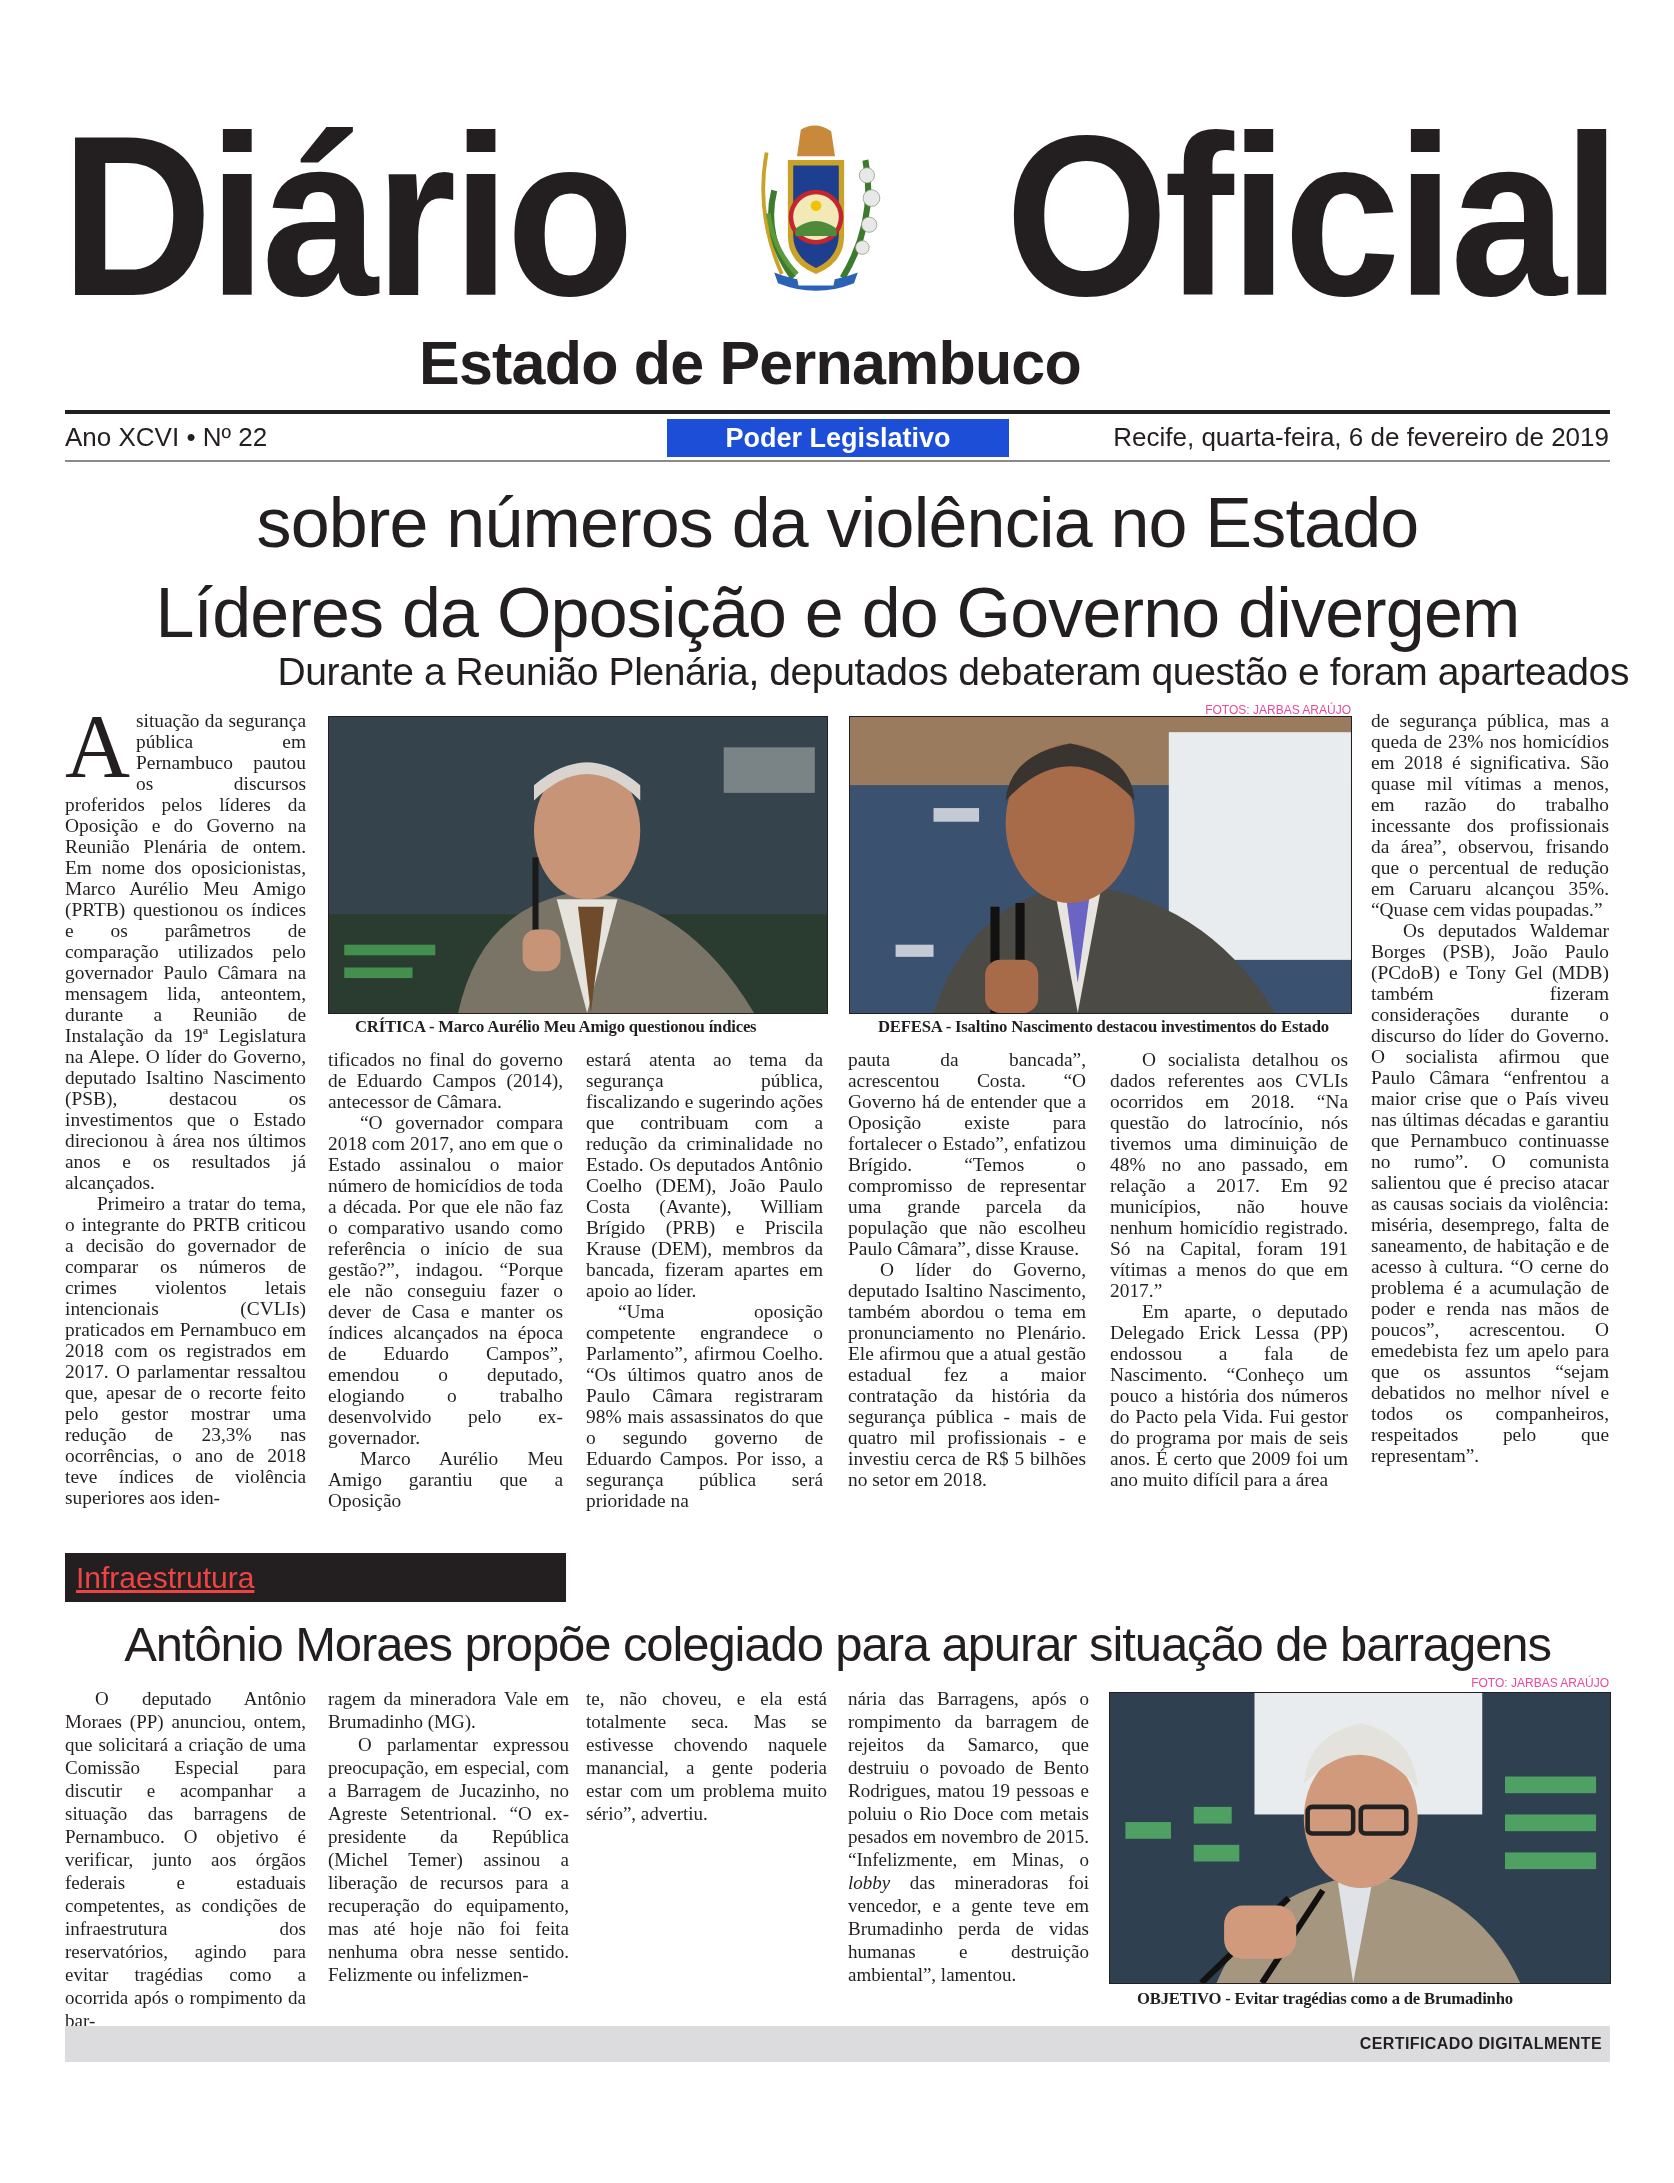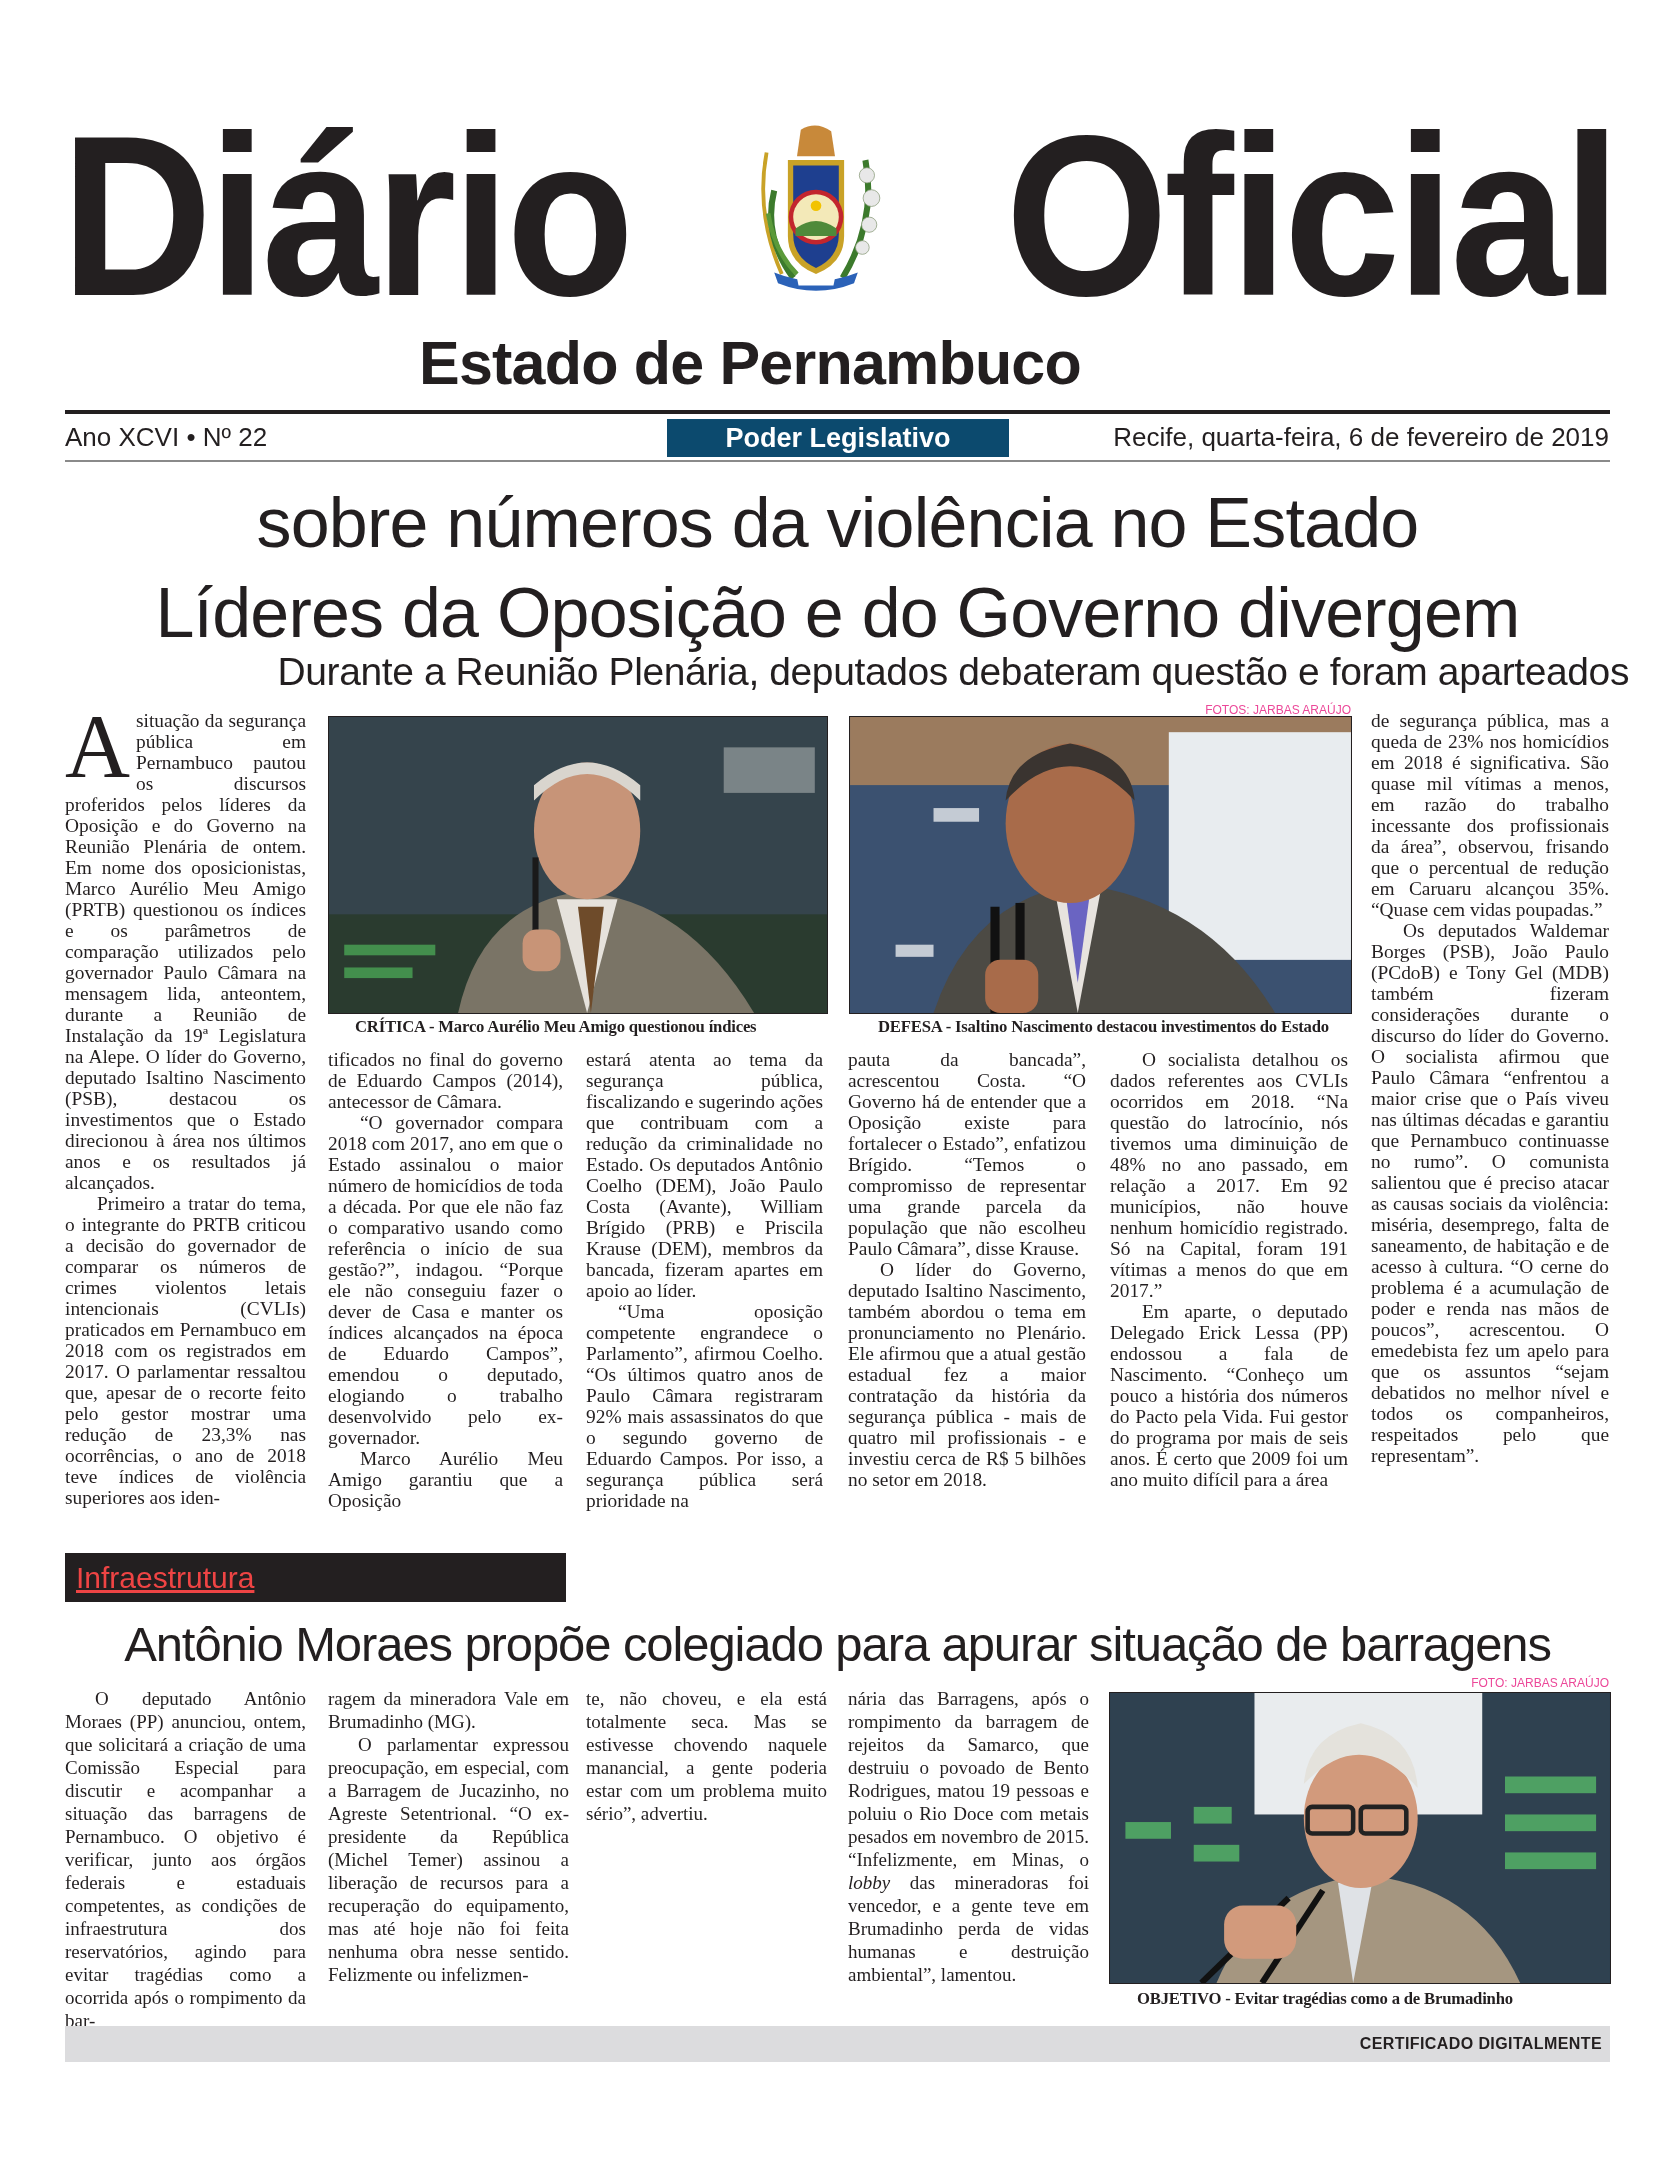--- a/index.html
+++ b/index.html
@@ -13,21 +13,21 @@
     font-size:228px; line-height:205px; letter-spacing:-4.6px; color:#231f20; transform:scaleX(0.92); }
   #mast-left { left:61px; transform-origin:left center; }
   #mast-right { right:57px; transform-origin:right center; }
   #coat { left:721px; top:122px; width:190px; height:175px; }
   #mast-sub { left:0; width:1500px; top:327px; text-align:center; font-size:61px; font-weight:700; line-height:72px; letter-spacing:-0.8px; }
 
   .rule { left:65px; width:1545px; background:#231f20; }
   #rule-top { top:410px; height:3.8px; }
   #rule-bot { top:460px; height:1.5px; background:#8a8a8a; }
   #meta-left { left:65px; top:421px; font-size:26px; line-height:33px; }
-  #meta-badge { left:667px; top:419px; width:342px; height:38px; background:#0c4a6e; color:#fff; text-align:center;
+  #meta-badge { left:667px; top:419px; width:342px; height:38px; background:#1d4ed8; color:#fff; text-align:center;
     font-size:27px; font-weight:700; line-height:38px; }
   #meta-right { right:65px; top:421px; font-size:26px; line-height:33px; text-align:right; }
 
   
   #head1 { left:46px; width:1583px; top:478px; text-align:center; font-size:70px; line-height:90px; font-weight:400; letter-spacing:-0.8px; }
   #subhead1 { left:46px; width:1583px; top:649px; text-align:right; font-size:39px; line-height:46px; font-weight:400; letter-spacing:-0.4px; }
 
   
   .col { position:absolute; font-family:"Liberation Serif", "DejaVu Serif", serif; font-size:19.4px; line-height:21px;
     text-align:justify; hyphens:manual; color:#231f20; }
@@ -144,21 +144,21 @@
 <div class="caption" style="left:851px; top:1015px;">DEFESA - Isaltino Nascimento destacou investimentos do Estado</div>
 
 <div class="col" style="left:328px; top:1049px; width:235px;">
   <p>tificados no final do governo de Eduardo Campos (2014), antecessor de Câmara.</p>
   <p class="ind">“O governador compara 2018 com 2017, ano em que o Estado assinalou o maior número de homicídios de toda a década. Por que ele não faz o comparativo usando como referência o início de sua gestão?”, indagou. “Porque ele não conseguiu fazer o dever de Casa e manter os índices alcançados na época de Eduardo Campos”, emendou o deputado, elogiando o trabalho desenvolvido pelo ex-governador.</p>
   <p class="ind">Marco Aurélio Meu Amigo garantiu que a Oposição</p>
 </div>
 
 <div class="col" style="left:586px; top:1049px; width:237px;">
   <p>estará atenta ao tema da segurança pública, fiscalizando e sugerindo ações que contribuam com a redução da criminalidade no Estado. Os deputados Antônio Coelho (DEM), João Paulo Costa (Avante), William Brígido (PRB) e Priscila Krause (DEM), membros da bancada, fizeram apartes em apoio ao líder.</p>
-  <p class="ind">“Uma oposição competente engrandece o Parlamento”, afirmou Coelho. “Os últimos quatro anos de Paulo Câmara registraram 92% mais assassinatos do que o segundo governo de Eduardo Campos. Por isso, a segurança pública será prioridade na</p>
+  <p class="ind">“Uma oposição competente engrandece o Parlamento”, afirmou Coelho. “Os últimos quatro anos de Paulo Câmara registraram 98% mais assassinatos do que o segundo governo de Eduardo Campos. Por isso, a segurança pública será prioridade na</p>
 </div>
 
 <div class="col" style="left:848px; top:1049px; width:238px;">
   <p>pauta da bancada”, acrescentou Costa. “O Governo há de entender que a Oposição existe para fortalecer o Estado”, enfatizou Brígido. “Temos o compromisso de representar uma grande parcela da população que não escolheu Paulo Câmara”, disse Krause.</p>
   <p class="ind">O líder do Governo, deputado Isaltino Nascimento, também abordou o tema em pronunciamento no Plenário. Ele afirmou que a atual gestão estadual fez a maior contratação da história da segurança pública - mais de quatro mil profissionais - e investiu cerca de R$ 5 bilhões no setor em 2018.</p>
 </div>
 
 <div class="col" style="left:1110px; top:1049px; width:238px;">
   <p class="ind">O socialista detalhou os dados referentes aos CVLIs ocorridos em 2018. “Na questão do latrocínio, nós tivemos uma diminuição de 48% no ano passado, em relação a 2017. Em 92 municípios, não houve nenhum homicídio registrado. Só na Capital, foram 191 vítimas a menos do que em 2017.”</p>
   <p class="ind">Em aparte, o deputado Delegado Erick Lessa (PP) endossou a fala de Nascimento. “Conheço um pouco a história dos números do Pacto pela Vida. Fui gestor do programa por mais de seis anos. É certo que 2009 foi um ano muito difícil para a área</p>

